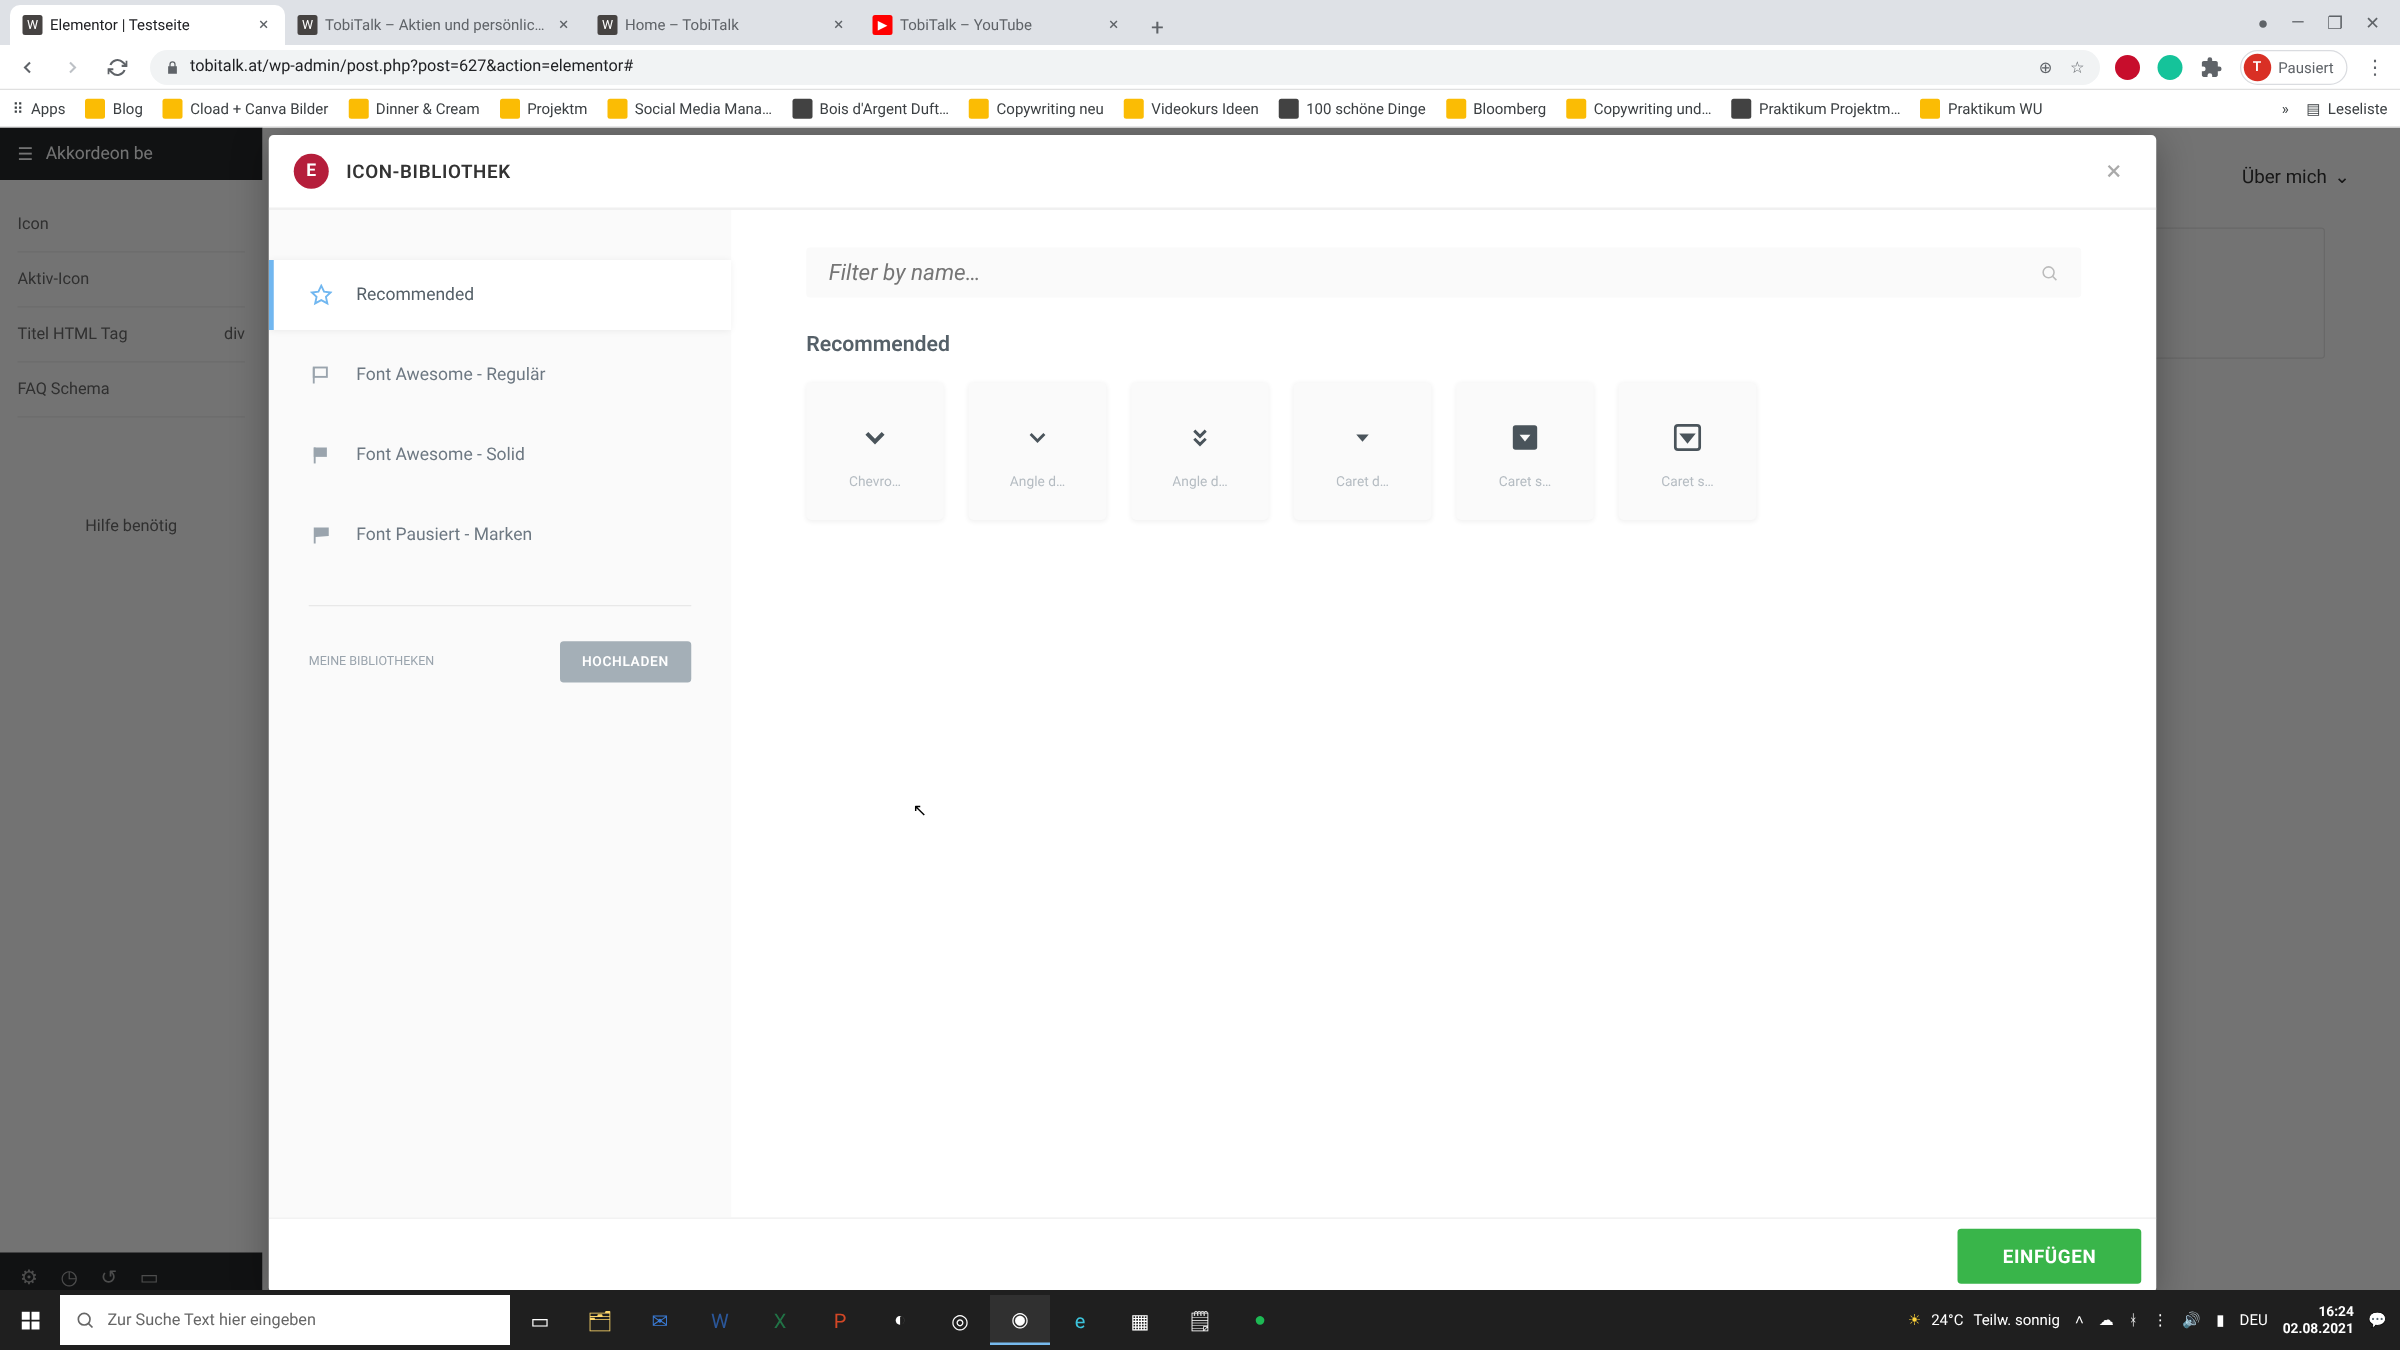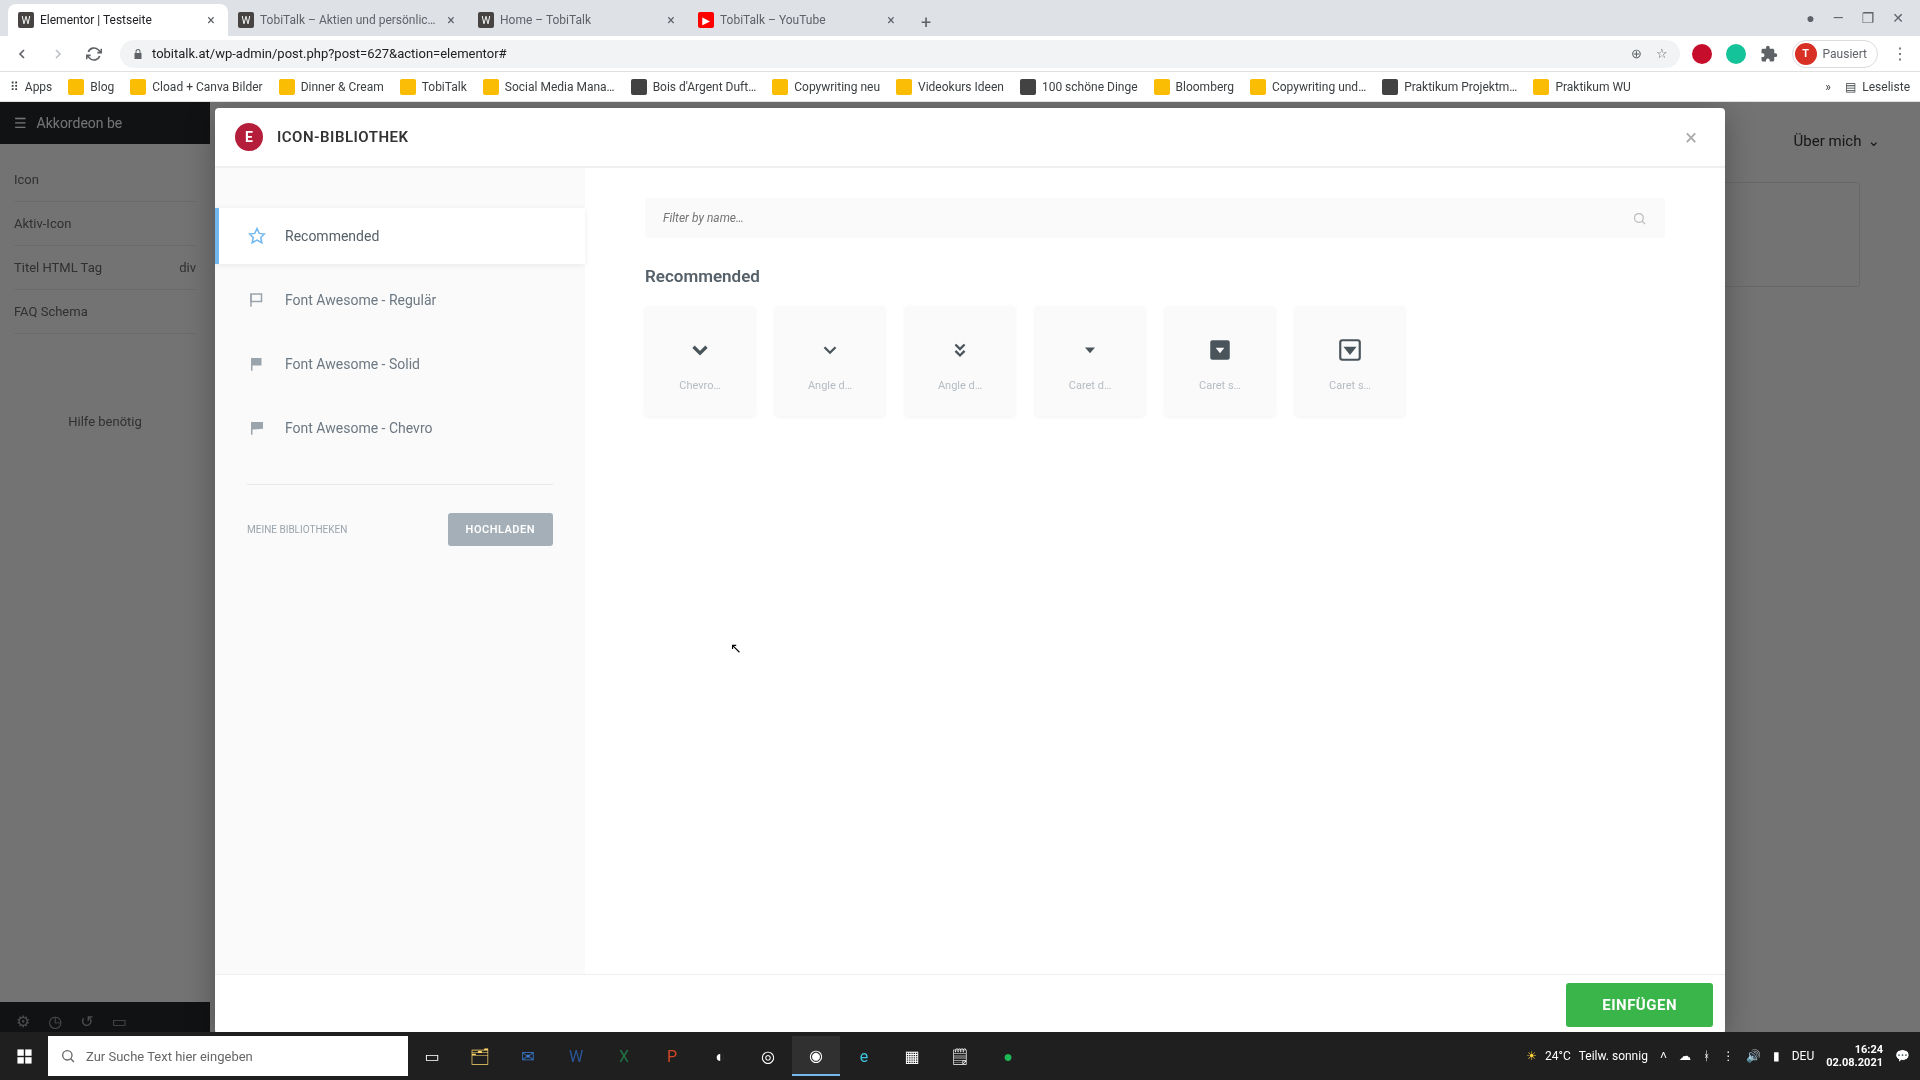--- a/index.html
+++ b/index.html
@@ -64,21 +64,21 @@
 .side-item.active::before { content: ''; position: absolute; left: 0; top: 0; bottom: 0; width: 4px; background: #71b7f0; }
 .side-icon { width: 20px; height: 20px; display: flex; align-items: center; justify-content: center; color: #9aa4ad; }
 .side-item.active .side-icon { color: #71b7f0; }
 .side-hr { border-top: 1px solid #e8e8e8; margin: 20px 32px; }
 .side-upload { display: flex; align-items: center; justify-content: space-between; padding: 0 32px; }
 .side-upload-label { font-size: 10px; color: #9aa4ad; line-height: 1.3; }
 .upload-btn { background: #a4afb7; color: #fff; font-size: 11px; font-weight: 600; padding: 10px 18px; border-radius: 3px; letter-spacing: 0.5px; }
 
 .modal-main { flex: 1; padding: 30px 60px; overflow: auto; }
 .filter-box { background: #fafafa; border-radius: 3px; height: 40px; display: flex; align-items: center; padding: 0 18px; color: #aaa; font-size: 13px; font-style: italic; }
-.filter-box input { flex: 1; background: transparent; border: none; outline: none; font-size: 12px; font-style: italic; color: #555; }
+.filter-box input { flex: 1; background: transparent; border: none; outline: none; font-size: 18px; font-style: italic; color: #555; }
 .filter-search { color: #bbb; }
 
 .section-title { font-size: 17px; font-weight: 600; color: #556068; margin: 28px 0 20px 0; }
 .icon-grid { display: flex; gap: 20px; flex-wrap: wrap; }
 .icon-card { width: 110px; height: 110px; background: #fafafa; border-radius: 4px; display: flex; flex-direction: column; align-items: center; justify-content: center; gap: 9px; box-shadow: 0 1px 4px rgba(0,0,0,0.06); }
 .icon-preview { font-size: 26px; color: #4a545b; height: 40px; display: flex; align-items: center; justify-content: center; }
 .icon-label { font-size: 11px; color: #b5bcc2; max-width: 80px; overflow: hidden; white-space: nowrap; text-overflow: ellipsis; }
 
 .modal-footer { height: 60px; border-top: 1px solid #eee; display: flex; align-items: center; justify-content: flex-end; padding: 0 12px; }
 .insert-btn { background: #39b54a; color: #fff; font-size: 15px; font-weight: 700; padding: 13px 36px; border-radius: 3px; letter-spacing: 0.5px; }
@@ -187,21 +187,21 @@
   <div class="bm">
       <span class="bm-icon"></span>
       <span>Cload + Canva Bilder</span>
     </div>
   <div class="bm">
       <span class="bm-icon"></span>
       <span>Dinner &amp; Cream</span>
     </div>
   <div class="bm">
       <span class="bm-icon"></span>
-      <span>TobiTalk</span>
+      <span>Projektm</span>
     </div>
   <div class="bm">
       <span class="bm-icon"></span>
       <span>Social Media Mana…</span>
     </div>
   <div class="bm">
       <span class="bm-icon dark"></span>
       <span>Bois d'Argent Duft…</span>
     </div>
   <div class="bm">
@@ -316,21 +316,21 @@
               </svg>
             </span>
           <span>Font Awesome - Solid</span>
         </div>
         <div class="side-item">
           <span class="side-icon">
               <svg width="18" height="18" viewBox="0 0 24 24" fill="currentColor">
                 <path d="M4 4v17h2V14l14-1V4z"></path>
               </svg>
             </span>
-          <span>Font Awesome - Chevro</span>
+          <span>Font Pausiert - Marken</span>
         </div>
         <div class="side-hr"></div>
         <div class="side-upload">
           <div class="side-upload-label">MEINE BIBLIOTHEKEN</div>
           <div class="upload-btn">HOCHLADEN</div>
         </div>
       </div>
       <div class="modal-main">
         <div class="filter-box">
           <input placeholder="Filter by name…" style="">

